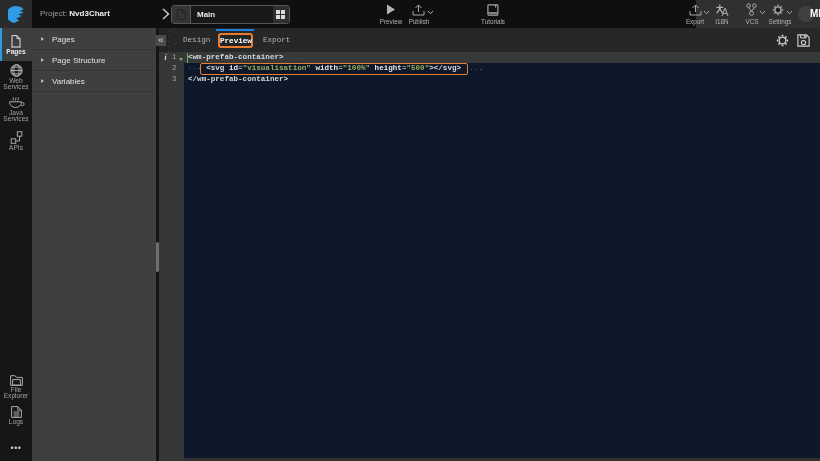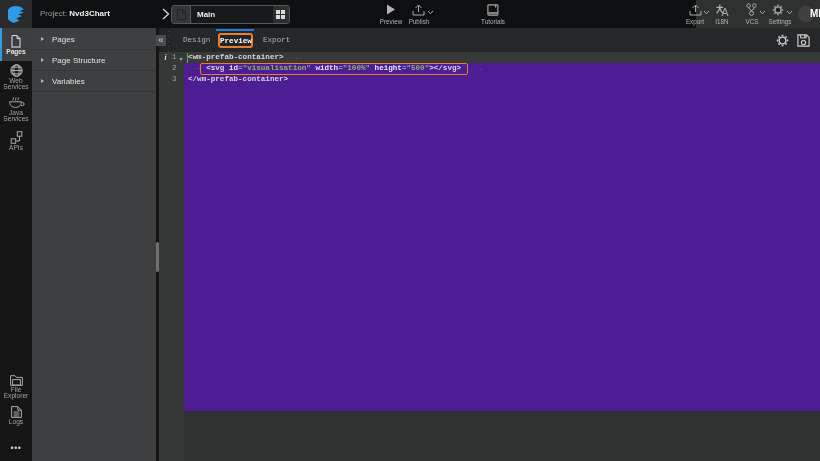--- a/index.html
+++ b/index.html
@@ -46,21 +46,21 @@
 
   
   #tabbar { position:absolute; left:159px; top:28px; width:661px; height:24px; background:#262728;font-family:Liberation Mono, monospace; }
   .tab { position:absolute; top:0; height:24px; line-height:24px; font-size:7.6px; color:#b5b5b5; }
   #tabmarkup { position:absolute; left:59px; top:4.6px; width:35.3px; height:15.6px;
     border:2px solid #e87d2e; border-radius:3px; background:#232425; box-sizing:border-box;
     color:#ffffff; font-size:7.6px; font-weight:bold; text-align:center; line-height:12px; }
 
   
   #gutter { position:absolute; left:159px; top:52px; width:25px; height:409px; background:#363737; }
-  #codearea { position:absolute; left:184px; top:52px; width:636px; height:359px; background:#4c1d95; }
+  #codearea { position:absolute; left:184px; top:52px; width:636px; height:406px; background:#0f172a; }
   .cline { position:absolute; left:0; width:100%; height:11px; line-height:11px;
     font-family:"Liberation Mono", monospace; font-size:7.55px; white-space:pre; font-weight:600; letter-spacing:0.02px; }
   .gnum { position:absolute; right:7.5px; height:11px; line-height:11px;
     font-family:"Liberation Mono", monospace; font-size:7.55px; color:#9f9f9f; text-align:right; }
   .tagc { color:#d6d9dc; }
   .attrc { color:#e8eaec; }
   .valc { color:#8fb35d; }
   .eqc { color:#9a9a9a; }
   #hlbox { position:absolute; left:15.5px; top:10.7px; width:268px; height:12.4px;
     border:1.8px solid #e87d2e; border-radius:2px; box-sizing:border-box; }

